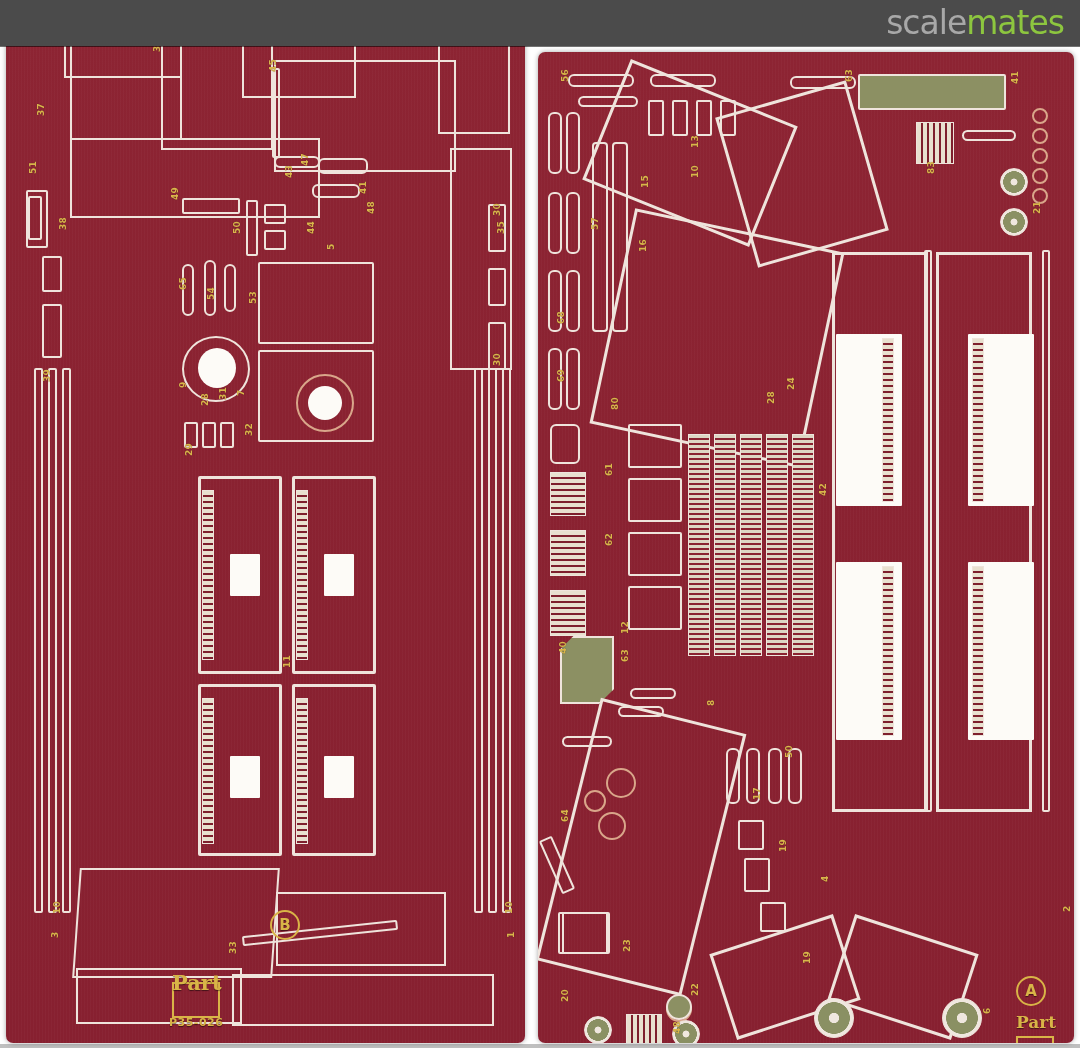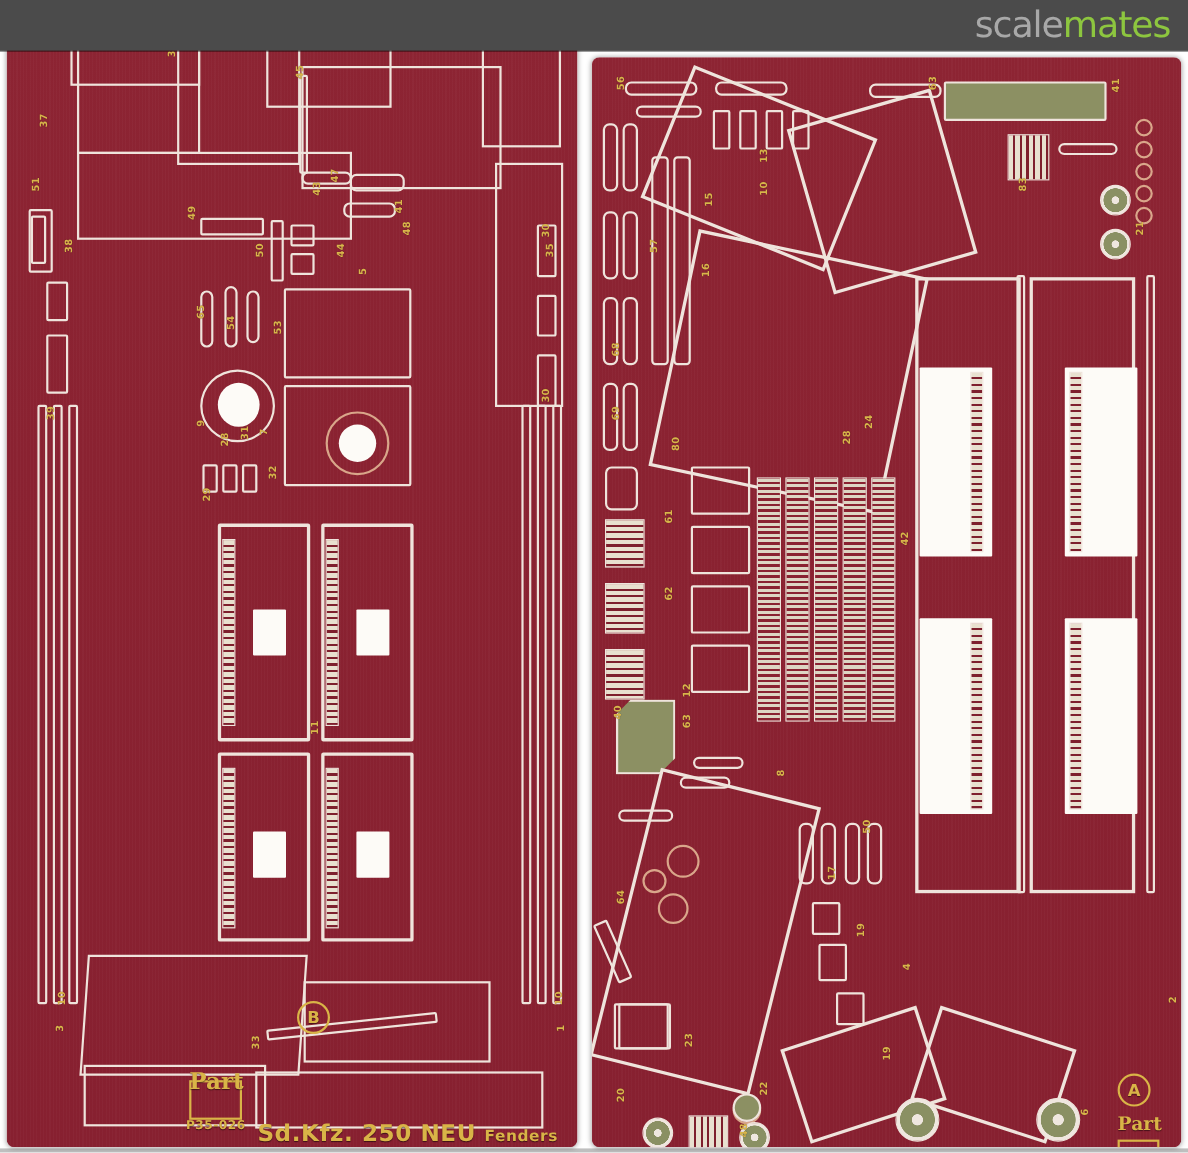--- a/index.html
+++ b/index.html
@@ -200,24 +200,20 @@
     <div class="fr ol" style="left:236px;top:920px;width:156px;height:10px;transform:rotate(-6deg);"></div>
     <div class="fr ol" style="left:226px;top:966px;width:262px;height:52px;border-radius:0;"></div>
     <div class="fr ol" style="left:70px;top:960px;width:166px;height:56px;border-radius:0;"></div>
 
     <div class="marker" style="left:264px;top:902px;width:26px;height:26px;">B</div>
 
     <div class="brandbox" style="left:166px;top:974px;width:44px;height:32px;"></div>
     <div class="brand" style="left:166px;top:962px;">Part</div>
     <div class="gold code" style="left:163px;top:1008px;">P35-026</div>
 
-    <div class="gold title" style="left:228px;top:1010px;">
-      <span>Sd.Kfz. 250 NEU</span>
-      <span class="small">Fenders</span>
-    </div>
 
     <div class="num rot" style="left:104px;top:30px;">52</div>
     <div class="num rot" style="left:296px;top:30px;">46</div>
     <div class="num rot" style="left:366px;top:28px;">20</div>
     <div class="num rot" style="left:512px;top:34px;">27</div>
     <div class="num rot" style="left:146px;top:44px;">34</div>
     <div class="num rot" style="left:262px;top:64px;">45</div>
     <div class="num rot" style="left:30px;top:108px;">37</div>
     <div class="num rot" style="left:22px;top:166px;">51</div>
     <div class="num rot" style="left:164px;top:192px;">49</div>

